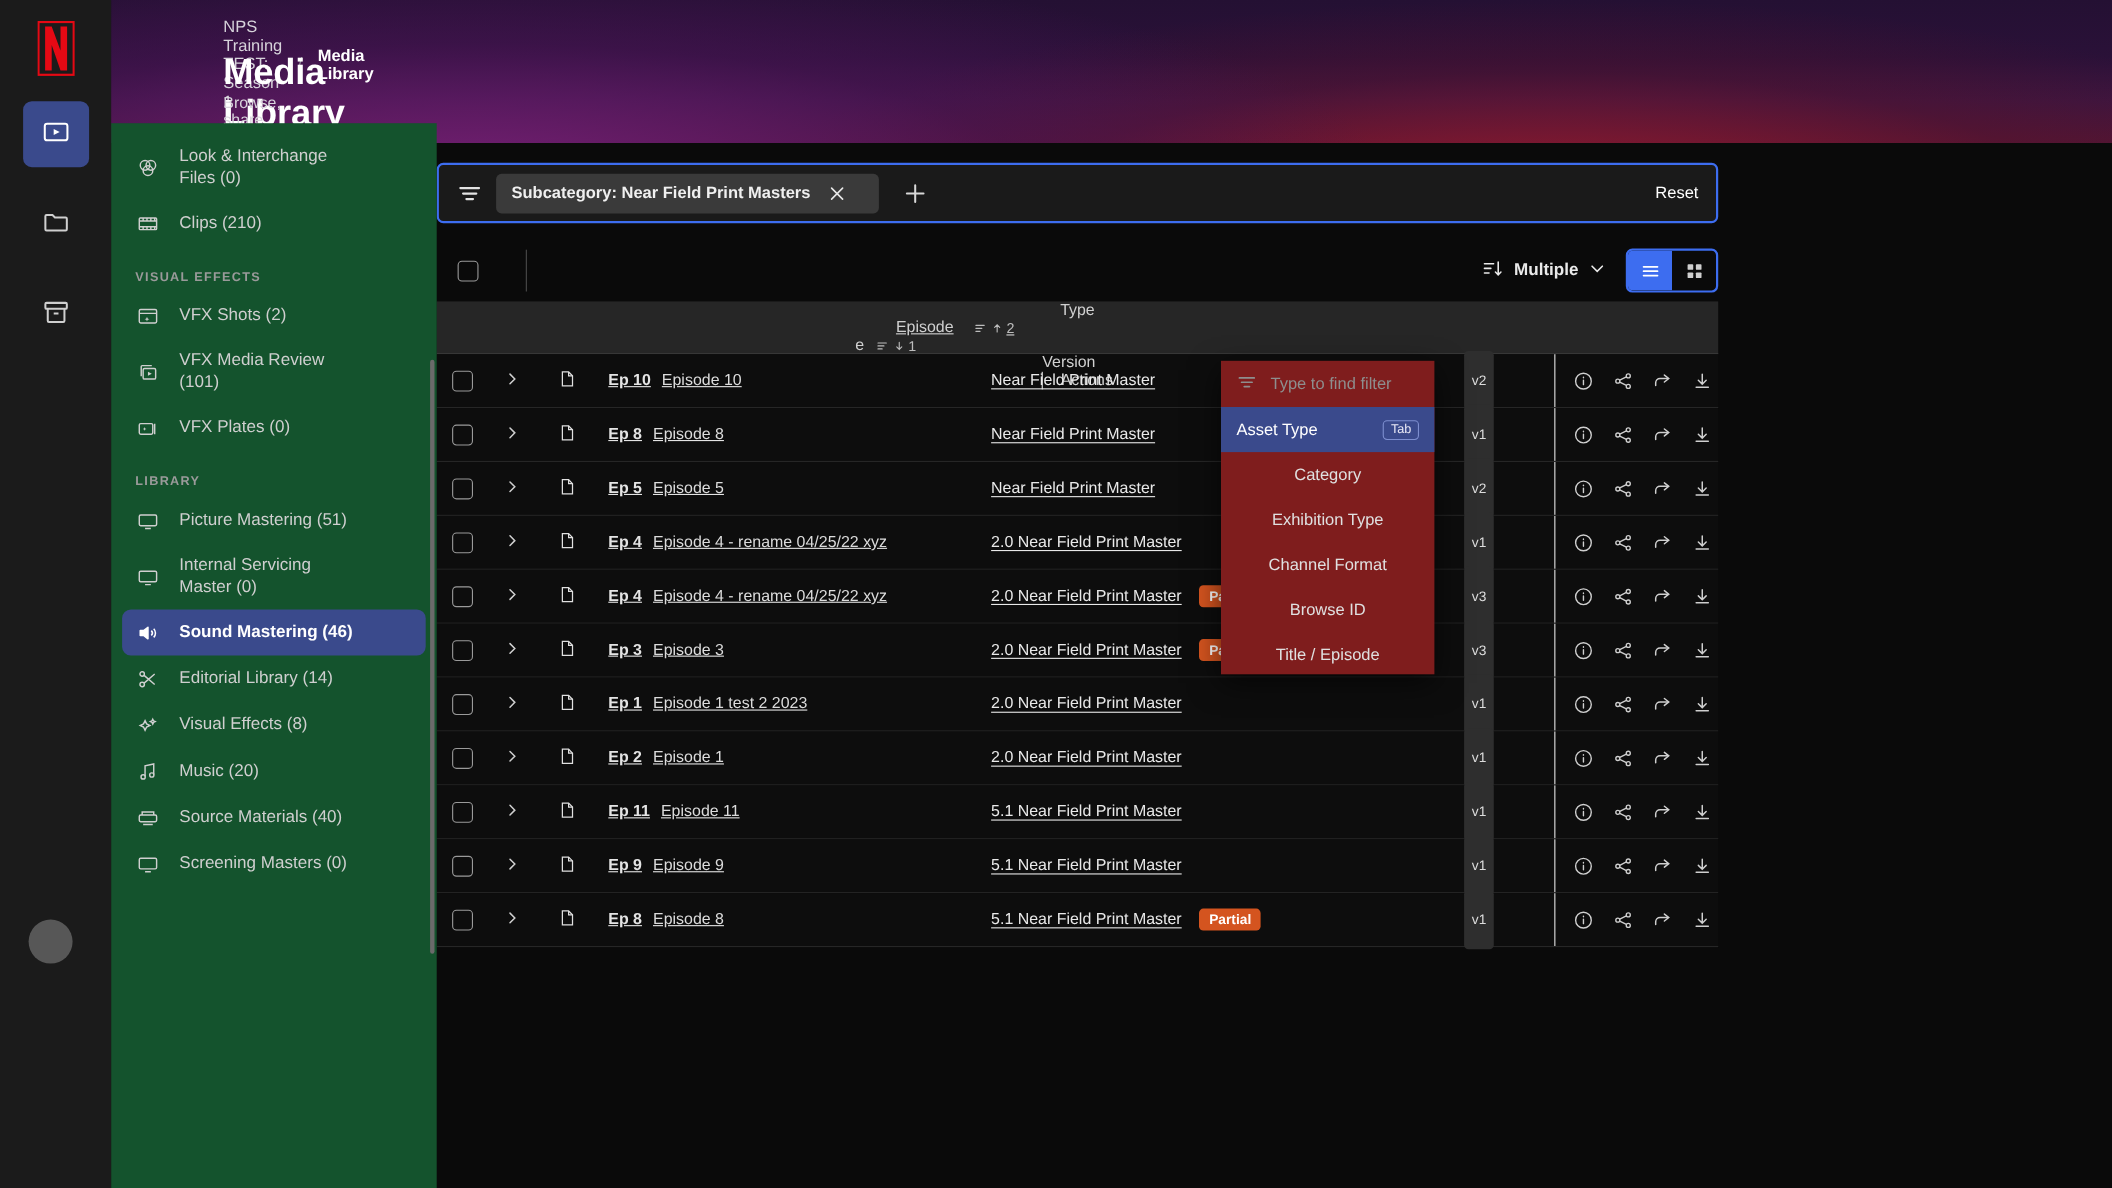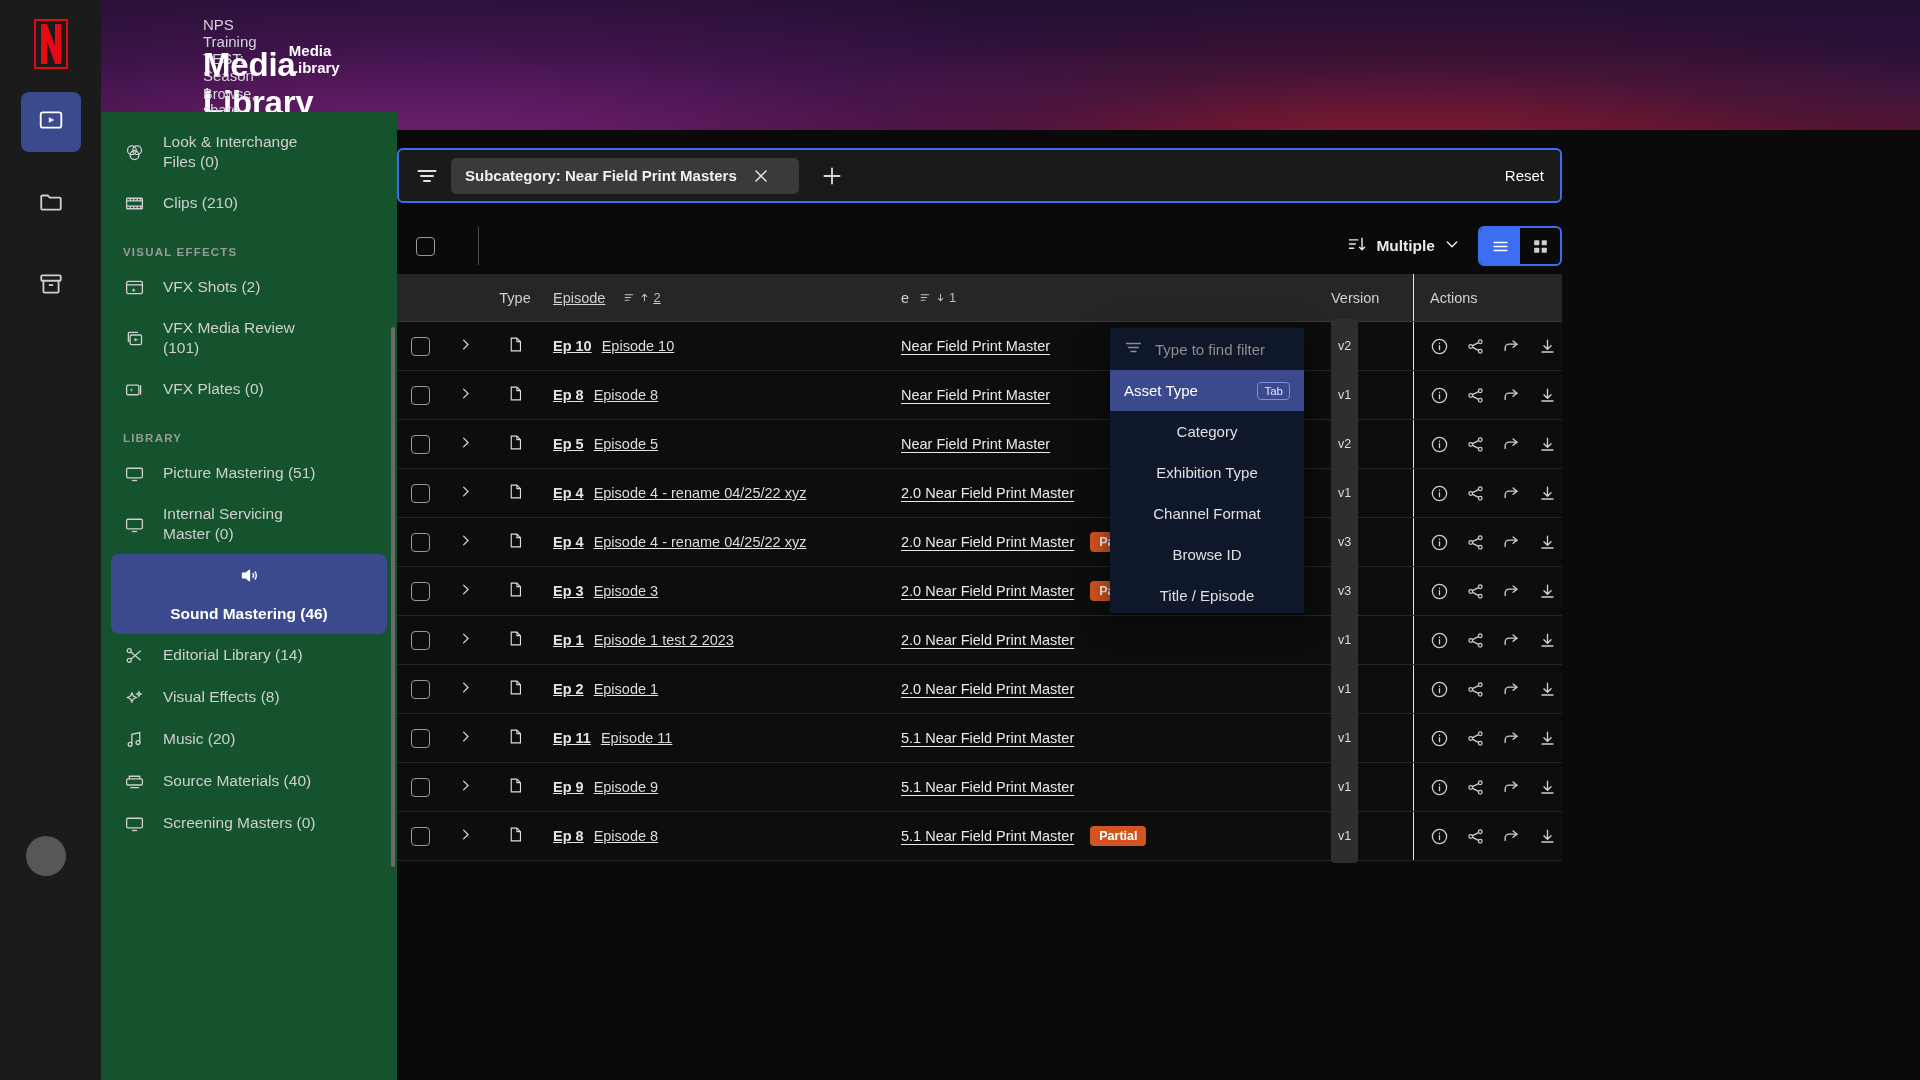--- a/index.html
+++ b/index.html
@@ -55,21 +55,21 @@
     position: absolute; left: 0; top: 112px; width: 296px; height: 968px;
     background: #14532d; overflow: hidden; padding-top: 10px; z-index: 35;
   }
   .side-scroll { position:absolute; right: 2px; top: 215px; width: 4px; height: 540px; background:#6a6a6a; border-radius: 3px; }
   .side-item {
     display: flex; align-items: center; gap: 18px;
     margin: 0 10px; padding: 10px 12px; border-radius: 8px;
     color: #cfcfcf; font-size: 15.5px; line-height: 20px;
   }
   .side-item .lbl { max-width: 170px; }
-  .side-item.active { background: #3a4a8c; color: #ffffff; font-weight: 700; flex-direction: column; }
+  .side-item.active { background: #3a4a8c; color: #ffffff; font-weight: 700; }
   .side-icon { width: 22px; height: 22px; flex: 0 0 22px; display:flex; align-items:center; justify-content:center; color: inherit; }
   .side-group { color: #9a9a9a; font-size: 11.5px; letter-spacing: 1.2px; font-weight: 600; margin: 22px 0 8px 22px; }
 
   
   .main { position: absolute; left: 397px; top: 130px; width: 1523px; height: 950px; background:#0a0a0a; }
 
   .filterbar {
     position: absolute; left: 0px; top: 18px; width: 1165px; height: 55px;
     border: 2px solid #3d6df0; border-radius: 6px; background: #1a1a1a;
     display: flex; align-items: center; padding: 0 16px; gap: 12px;
@@ -91,21 +91,21 @@
   .tb-right { margin-left: auto; display: flex; align-items: center; gap: 18px; }
   .sortsel { display:flex; align-items:center; gap:9px; font-size:15.5px; color:#eaeaea; font-weight:600;}
   .viewtoggle { display:flex; border:2px solid #3d6df0; border-radius:6px; overflow:hidden; }
   .viewtoggle > div { width:40px; height:36px; display:flex; align-items:center; justify-content:center; color:#cfcfcf; }
   .viewtoggle > div.on { background:#3d6df0; color:#fff; }
 
   
   .table { position: absolute; left: 0; top: 144px; width: 1165px; }
   .thead {
     height: 48px; background: #262626; display: flex; align-items: center;
-    font-size: 14.5px; color: #d4d4d4; border-bottom: 1px solid #3a3a3a;
+    font-size: 14.5px; color: #d4d4d4; border-bottom: 1px solid #3a3a3a; flex-direction: column;
   }
   .trow {
     height: 49px; display: flex; align-items: center;
     font-size: 14.5px; color: #e4e4e4; border-bottom: 1px solid #262626;
     background: #0d0d0d;
   }
   .c-chk { width: 46px; display:flex; justify-content:center; align-items:center; }
   .c-exp { width: 44px; display:flex; justify-content:center; color:#cfcfcf; }
   .c-type { width: 56px; display:flex; justify-content:center; color:#e0e0e0; }
   .c-ep { width: 350px; display:flex; align-items:center; gap: 10px; padding-left: 10px; text-decoration: underline; }
@@ -117,21 +117,21 @@
   .c-act { flex: 1; display:flex; align-items:center; gap: 17px; padding-left: 16px; border-left: 1px solid #e5e5e5; height: 100%;}
   .vbadge { background:#2e2e2e; color:#dcdcdc; border-radius:4px; font-size:12.5px; padding:20px 7px; }
   .pbadge { background:#d4541f; color:#fff; border-radius:4px; font-size:12.5px; padding:3px 9px; font-weight:600;}
   .thcell { color:#d0d0d0; }
   .sortmark { display:inline-flex; align-items:center; gap:3px; color:#bdbdbd; font-size:13px; margin-left:8px;}
   .ico { color:#cfcfcf; display:inline-flex; }
 
   
   .dropdown {
     position: absolute; left: 713px; top: 198px; width: 194px; height: 285px;
-    background: #0f172a; z-index: 60; box-shadow: 0 8px 26px rgba(0,0,0,.6);
+    background: #7f1d1d; z-index: 60; box-shadow: 0 8px 26px rgba(0,0,0,.6);
   }
   .dd-search { height: 42px; display:flex; align-items:center; gap:12px; padding: 0 14px; color:#8e8e8e; font-size:15px;}
   .dd-item { height: 41px; display:flex; align-items:center; padding: 0 14px; font-size: 15px; color:#e0e0e0;justify-content:center; }
   .dd-item.sel { background: #3a4a8c; color:#fff; }
   .tabkey { margin-left:auto; border:1px solid #7e8fd0; border-radius:4px; font-size:11.5px; padding:2px 6px; color:#e8e8f5; }
   .main-scroll { position:absolute; left:-18px; top:175px; width:5px; height:540px; background:#5a5a5a; border-radius:3px; }
 </style>
 </head>
 <body>
 

